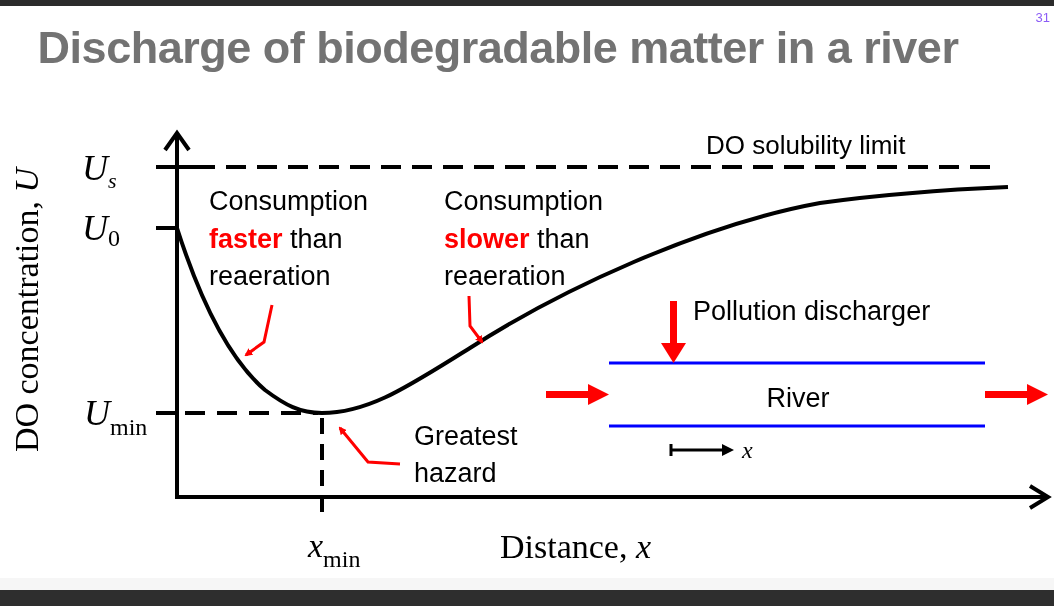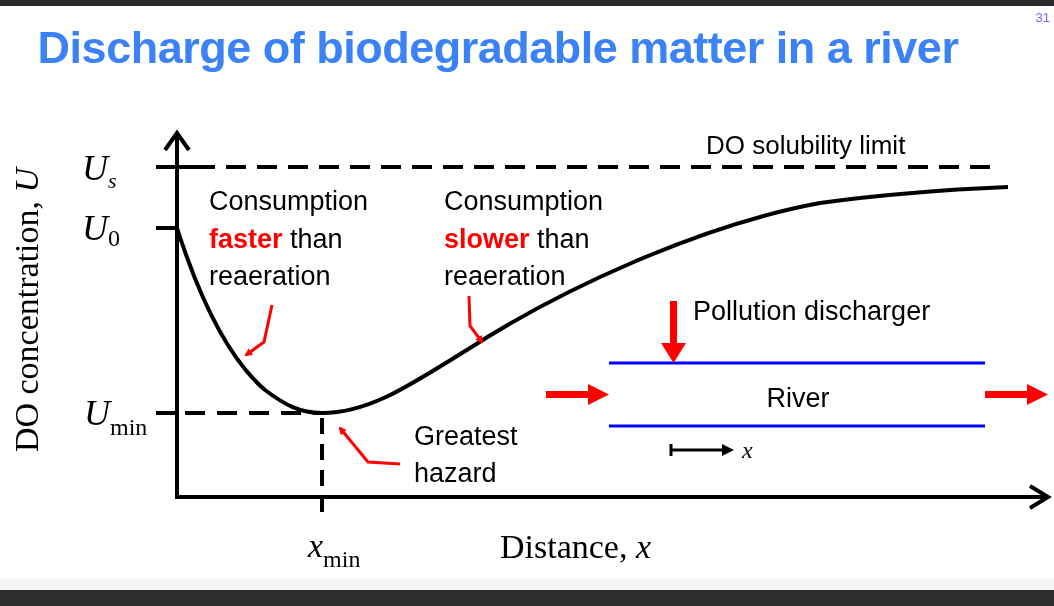--- a/index.html
+++ b/index.html
@@ -1,21 +1,21 @@
 <!DOCTYPE html>
 <html><head>
   <meta charset="utf-8">
   <style>
     html, body { margin:0; padding:0; }
     body { width:1054px; height:606px; position:relative; background:#ffffff; overflow:hidden; font-family:"Liberation Sans", sans-serif; }
     .topbar { position:absolute; left:0; top:0; width:1054px; height:6px; background:#2b2b2b; }
     .bottombar { position:absolute; left:0; top:590px; width:1054px; height:16px; background:#2e2e2e; }
     .bottomfade { position:absolute; left:0; top:578px; width:1054px; height:12px; background:#f6f6f6; }
     .slide-num { position:absolute; right:4px; top:10px; font-size:13px; color:#8b5cf6; font-family:"Liberation Sans", sans-serif; }
-    .title { position:absolute; left:0; top:22px; width:996px; text-align:center; color:#3b82f6; font-weight:bold; font-size:45px; letter-spacing:-0.5px; font-family:"Liberation Sans", sans-serif; white-space:nowrap; }
+    .title { position:absolute; left:0; top:22px; width:996px; text-align:center; color:#737373; font-weight:bold; font-size:45px; letter-spacing:-0.5px; font-family:"Liberation Sans", sans-serif; white-space:nowrap; }
     svg.diagram { position:absolute; left:0; top:0; }
     .serif { font-family:"Liberation Serif", serif; }
     .sans { font-family:"Liberation Sans", sans-serif; }
   </style>
 </head>
 <body>
 
 <div class="topbar"></div>
 <div class="slide-num">31</div>
 <div class="title">Discharge of biodegradable matter in a river</div>

